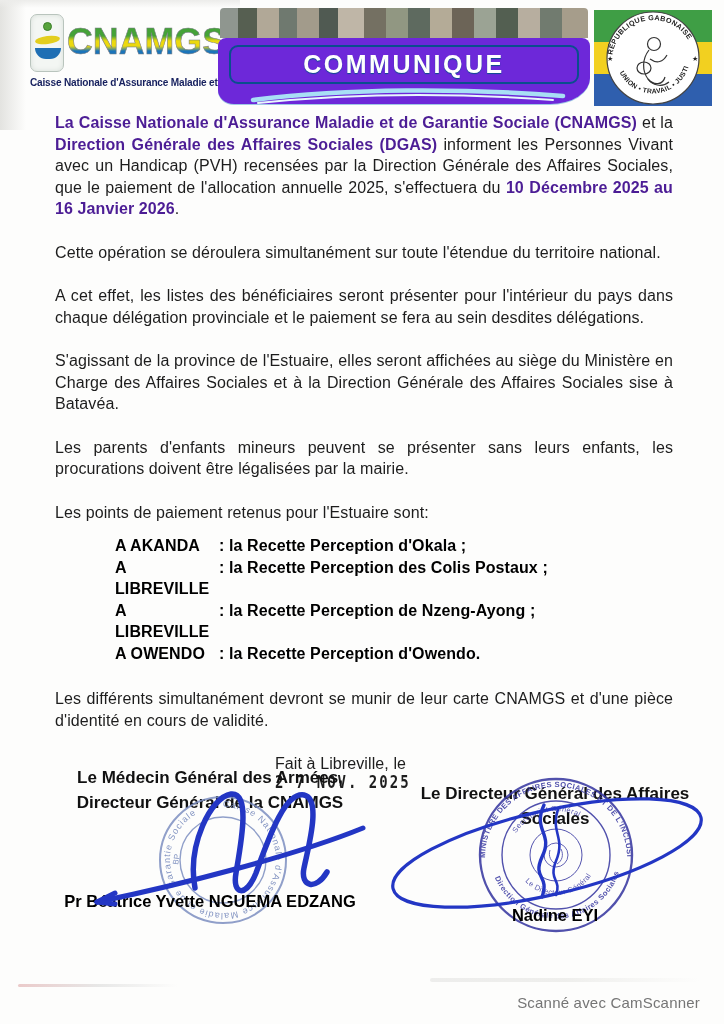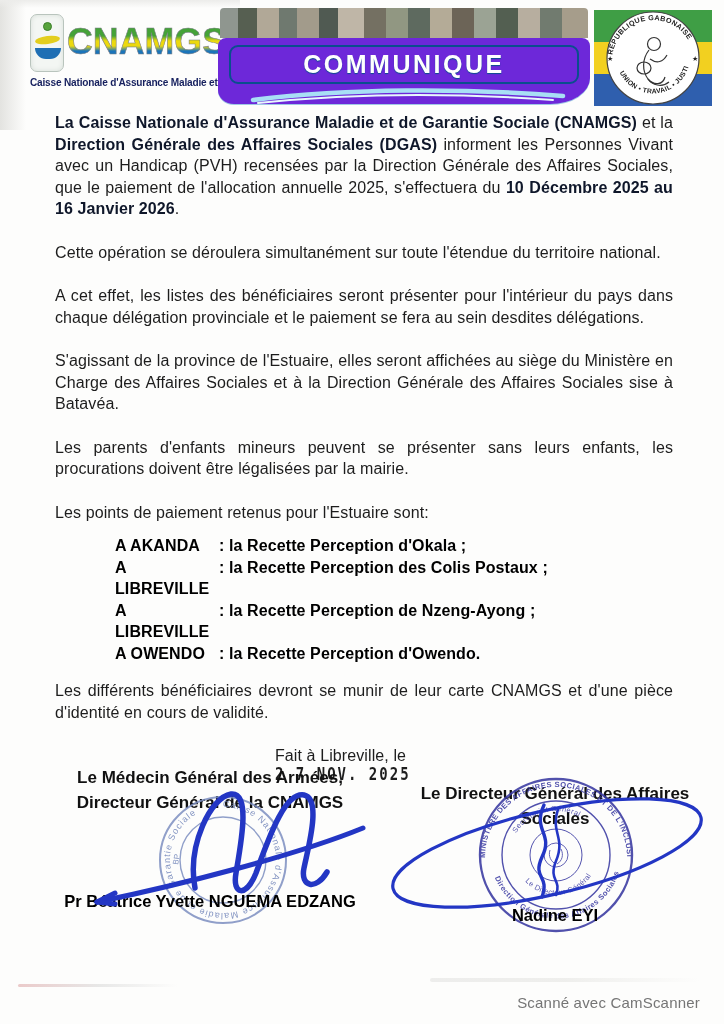--- a/index.html
+++ b/index.html
@@ -55,22 +55,22 @@
   .stripe { width:100%; height:32px; }
   .stripe.g { background:#3f9e45; }
   .stripe.y { background:#f2d020; }
   .stripe.b { background:#2f5fae; }
   .seal-svg { position:absolute; left:10px; top:-1px; }
 
   
   .doc-body { position:absolute; left:55px; top:112px; width:618px;
     font-size:16px; line-height:21.5px; letter-spacing:.1px; }
   .para { margin:0 0 22px 0; text-align:justify; }
-  .para b { color:#0f172a; }
-  .pay-list { margin:12px 0 16px 60px; font-weight:bold; color:#000; }
+  .para b { color:#4c1d95; }
+  .pay-list { margin:12px 0 24px 60px; font-weight:bold; color:#000; }
   .pay-row { display:flex; line-height:21.5px; }
   .pay-city { width:104px; flex:0 0 auto; }
   .pay-rest { flex:1; }
   .dateline { margin-top:22px; display:flex; align-items:baseline;flex-direction:column; }
   .date-label { margin-left:220px; }
   .date-stamp { margin-left:48px; font-family:"DejaVu Sans Mono", monospace;
     font-weight:bold; font-size:14px; letter-spacing:2px; color:#1e1e1e;
     transform:scaleY(1.25); transform-origin:left bottom; }
 
   
@@ -192,21 +192,21 @@
       <div class="pay-row">
         <span class="pay-city">A LIBREVILLE</span>
         <span class="pay-rest">: la Recette Perception de Nzeng-Ayong ;</span>
       </div>
       <div class="pay-row">
         <span class="pay-city">A OWENDO</span>
         <span class="pay-rest">: la Recette Perception d'Owendo.</span>
       </div>
     </div>
 
-    <p class="para">Les différents bénéficiaires devront se munir de leur carte CNAMGS et d'une pièce d'identité en cours de validité.</p>
+    <p class="para">Les différents simultanément devront se munir de leur carte CNAMGS et d'une pièce d'identité en cours de validité.</p>
 
     <div class="dateline">
       <span class="date-label">Fait à Libreville, le</span>
       <span class="date-stamp">2 7 NOV. 2025</span>
     </div>
   </div>
 
   <div class="sig-area">
 
     <div class="sig-left">

